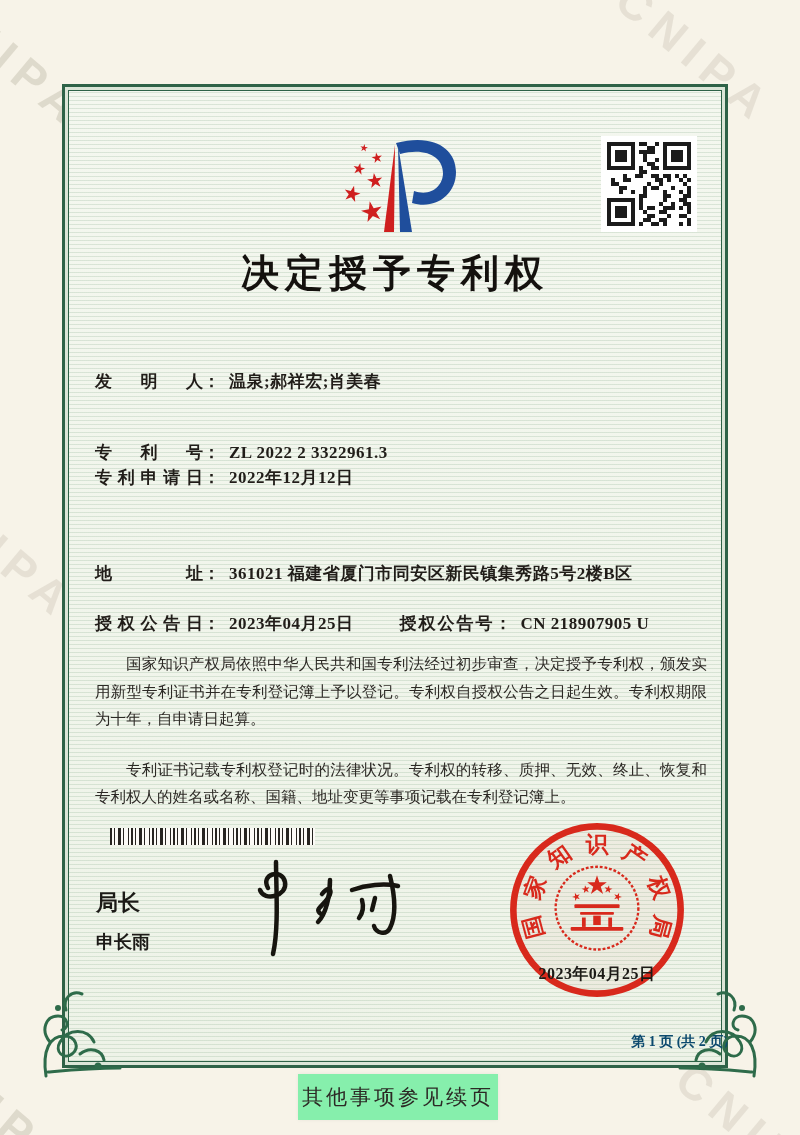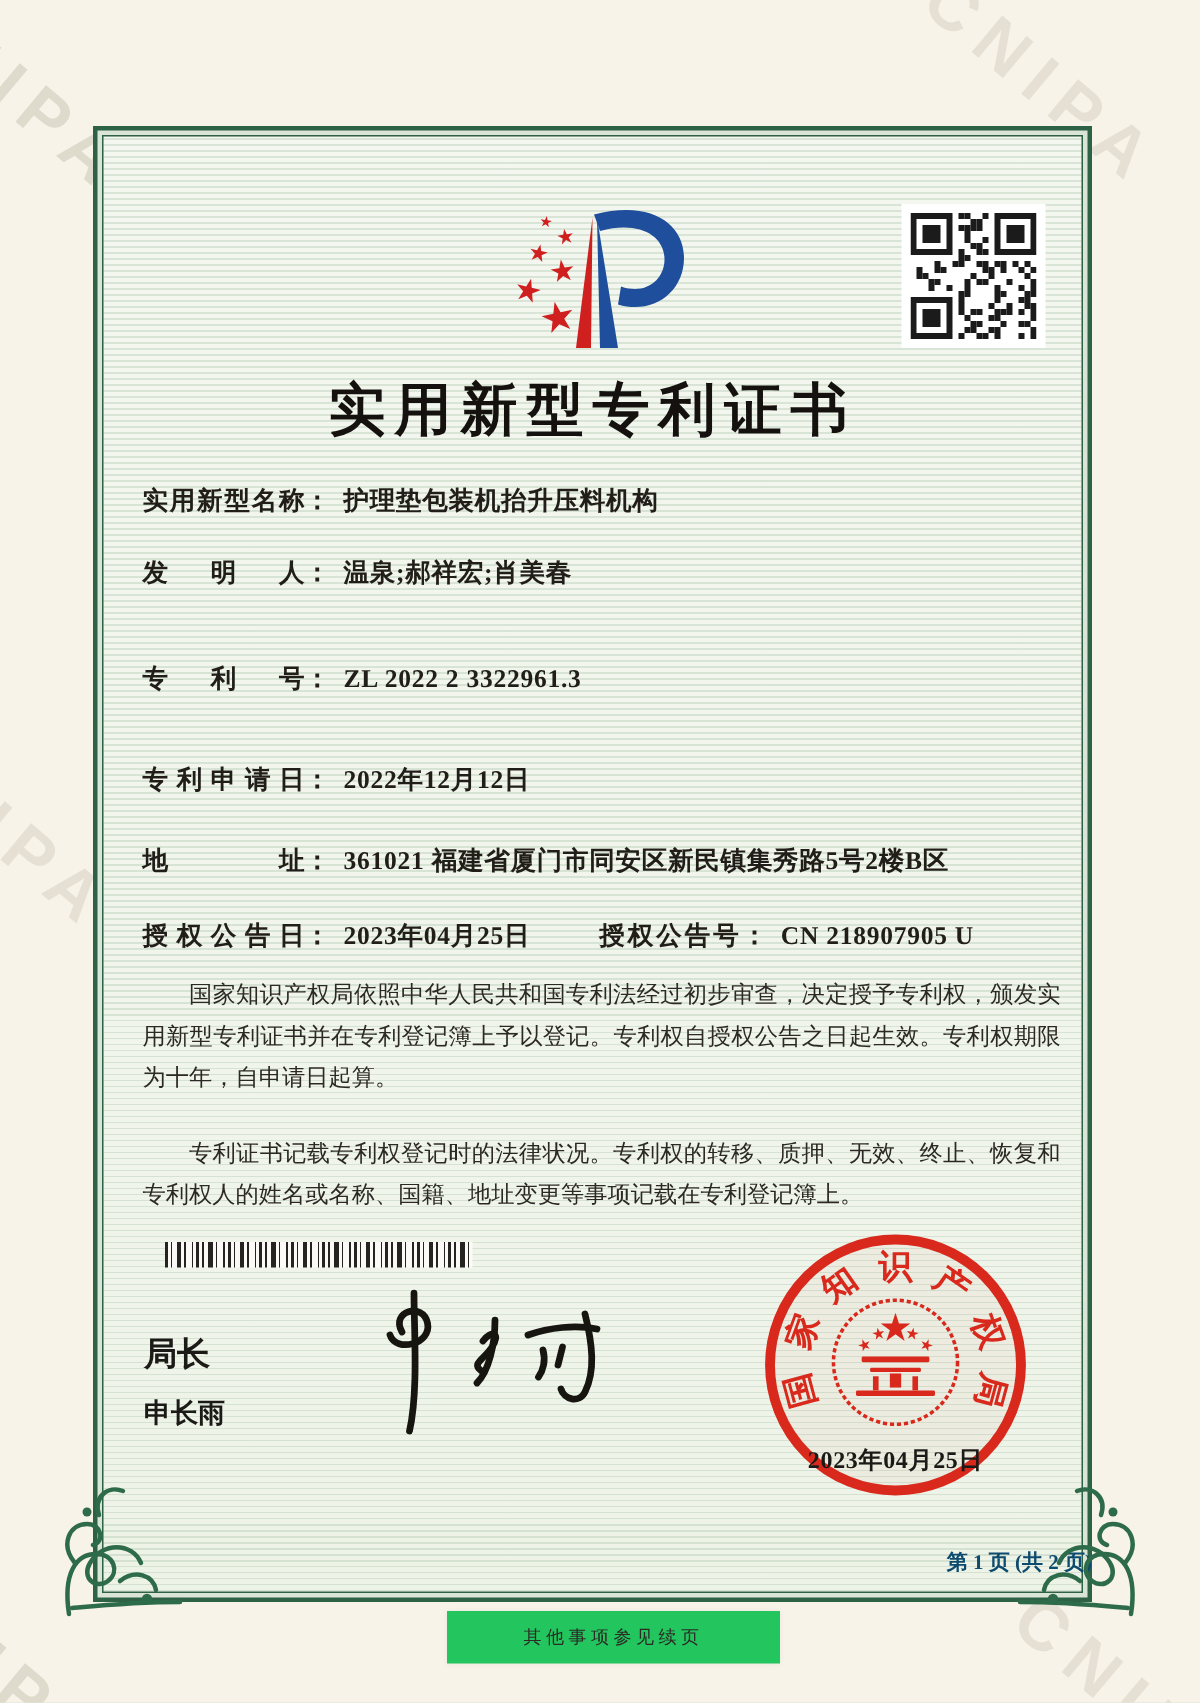--- a/index.html
+++ b/index.html
@@ -67,22 +67,22 @@
   .signer-title{position:absolute;left:96px;top:888px;font-size:22px;font-weight:700;}
   .signer-name{position:absolute;left:96px;top:930px;font-size:18px;font-weight:700;}
   .signature{position:absolute;left:222px;top:856px;width:200px;height:104px;}
   .seal{position:absolute;left:503px;top:816px;width:188px;height:188px;}
   .page-info{
     position:absolute;left:62px;width:666px;top:1033px;text-align:right;
     font-size:14px;font-weight:700;color:#0c4a6e;
   }
   .note-box{
     position:absolute;left:298px;top:1074px;width:200px;
-    background:#22c55e;padding:9px 11px;text-align:center;
-    font-size:12px;color:#2c2925;letter-spacing:3px;
+    background:#86efac;padding:9px 0;text-align:center;
+    font-size:21px;color:#2c2925;letter-spacing:3px;
     box-shadow:0 0 4px rgba(0,0,0,0.06);
   }
 </style>
 </head>
 <body>
 
 <div class="page">
 
   <div class="wm" style="left:-48px;top:-24px;">CNIPA</div>
   <div class="wm light" style="left:640px;top:-28px;">CNIPA</div>
@@ -246,32 +246,29 @@
             <rect x="32" y="80" width="4" height="4"></rect>
             <rect x="44" y="80" width="4" height="4"></rect>
             <rect x="48" y="80" width="4" height="4"></rect>
             <rect x="56" y="80" width="4" height="4"></rect>
             <rect x="72" y="80" width="4" height="4"></rect>
             <rect x="80" y="80" width="4" height="4"></rect>
           </g>
       </svg>
     </div>
 
-    <h1 class="title">实用新型专利证书</h1>
-
-    <div class="frow" style="top:322px;">
-      <span class="flabel">实用新型名称</span><span class="colon">：</span><span class="fvalue">护理垫包装机抬升压料机构</span>
-    </div>
+    <h1 class="title">决定授予专利权</h1>
+
     <div class="frow" style="top:370px;">
       <span class="flabel">发明人</span><span class="colon">：</span><span class="fvalue">温泉;郝祥宏;肖美春</span>
     </div>
     <div class="frow" style="top:418px;margin-top:23px;">
       <span class="flabel">专利号</span><span class="colon">：</span><span class="fvalue">ZL 2022 2 3322961.3</span>
     </div>
-    <div class="frow" style="top:466px;margin-top:42px;">
+    <div class="frow" style="top:466px;">
       <span class="flabel">专利申请日</span><span class="colon">：</span><span class="fvalue">2022年12月12日</span>
     </div>
     <div class="frow" style="top:562px;">
       <span class="flabel">地址</span><span class="colon">：</span><span class="fvalue">361021 福建省厦门市同安区新民镇集秀路5号2楼B区</span>
     </div>
     <div class="frow" style="top:612px;">
       <span class="flabel">授权公告日</span><span class="colon">：</span><span class="fvalue">2023年04月25日</span><span class="second-pair"><span class="flabel2">授权公告号</span><span class="colon">：</span><span class="fvalue">CN 218907905 U</span></span>
     </div>
 
     <div class="paras">

